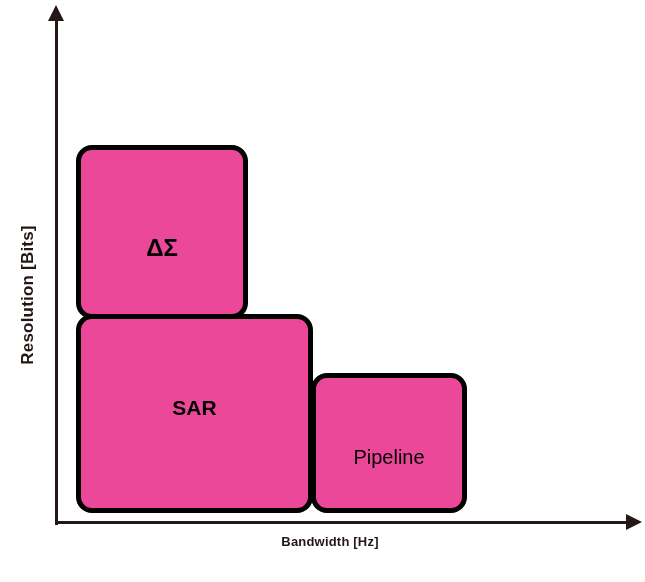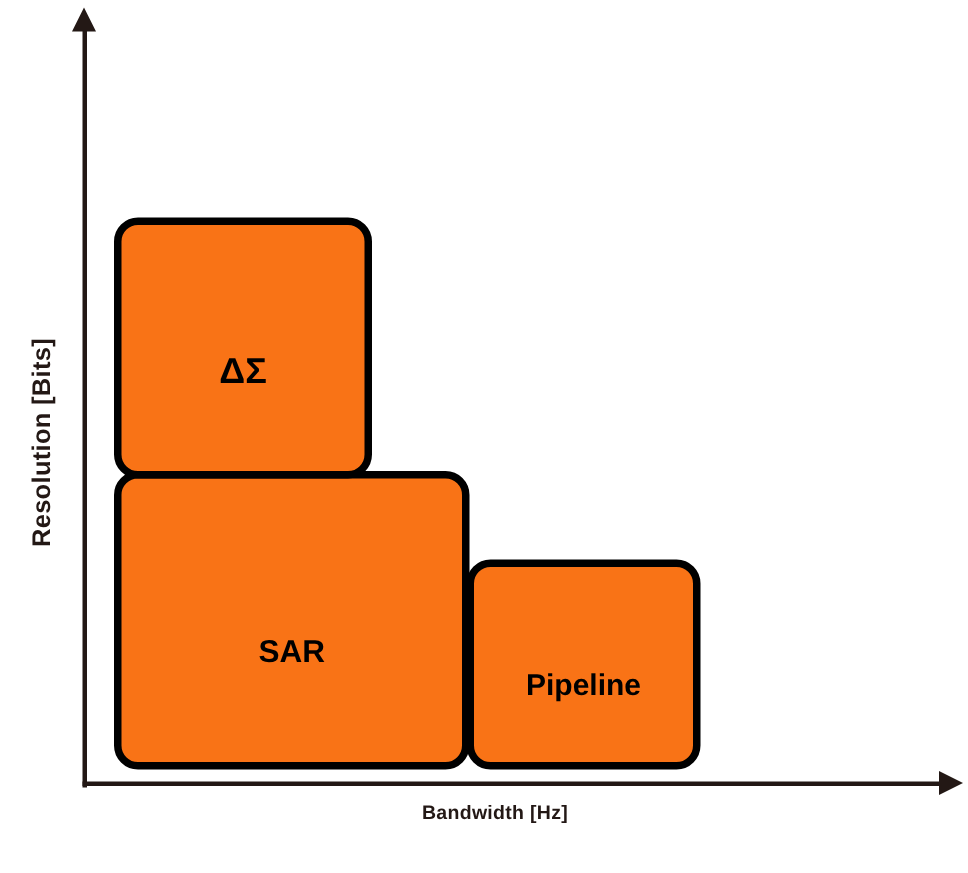--- a/index.html
+++ b/index.html
@@ -77,43 +77,43 @@
     font-size: 13px;
     font-weight: bold;
     color: #231815;
     letter-spacing: 0.2px;
     white-space: nowrap;
   }
 
   
   .adc-box {
     position: absolute;
-    background: #f97316;
+    background: #ec4899;
     border: 5px solid #000000;
     border-radius: 16px;
     box-sizing: border-box;
   }
   .adc-label {
     position: absolute;
     width: 100%;
     text-align: center;
     color: #000000;
     white-space: nowrap;
   }
 
   
   #box-delta-sigma { left: 76px;  top: 145px; width: 172px; height: 174px; z-index: 4; }
   #box-sar         { left: 76px;  top: 314px; width: 237px; height: 199px; z-index: 3; }
   #box-pipeline    { left: 311px; top: 373px; width: 156px; height: 140px; z-index: 2; }
   #box-flash       { left: 464px; top: 411px; width: 145px; height: 102px; z-index: 1; }
 
   
   #label-delta-sigma { top: 84px;  font-size: 24px; font-weight: bold; }
-  #label-sar         { top: 77px;  font-size: 21px; font-weight: 600; margin-top: 27px; }
-  #label-pipeline    { top: 68px;  font-size: 20px; font-weight: bold; }
+  #label-sar         { top: 77px;  font-size: 21px; font-weight: 600; }
+  #label-pipeline    { top: 68px;  font-size: 20px; font-weight: normal; }
   #label-flash       { top: 59px;  font-size: 20px; font-weight: 600; }
 </style>
 </head>
 <body>
 
 <div id="stage">
 
   <div id="y-axis-line" class="axis-line"></div>
   <div id="y-axis-arrow"></div>
   <div id="y-axis-title">Resolution [Bits]</div>

